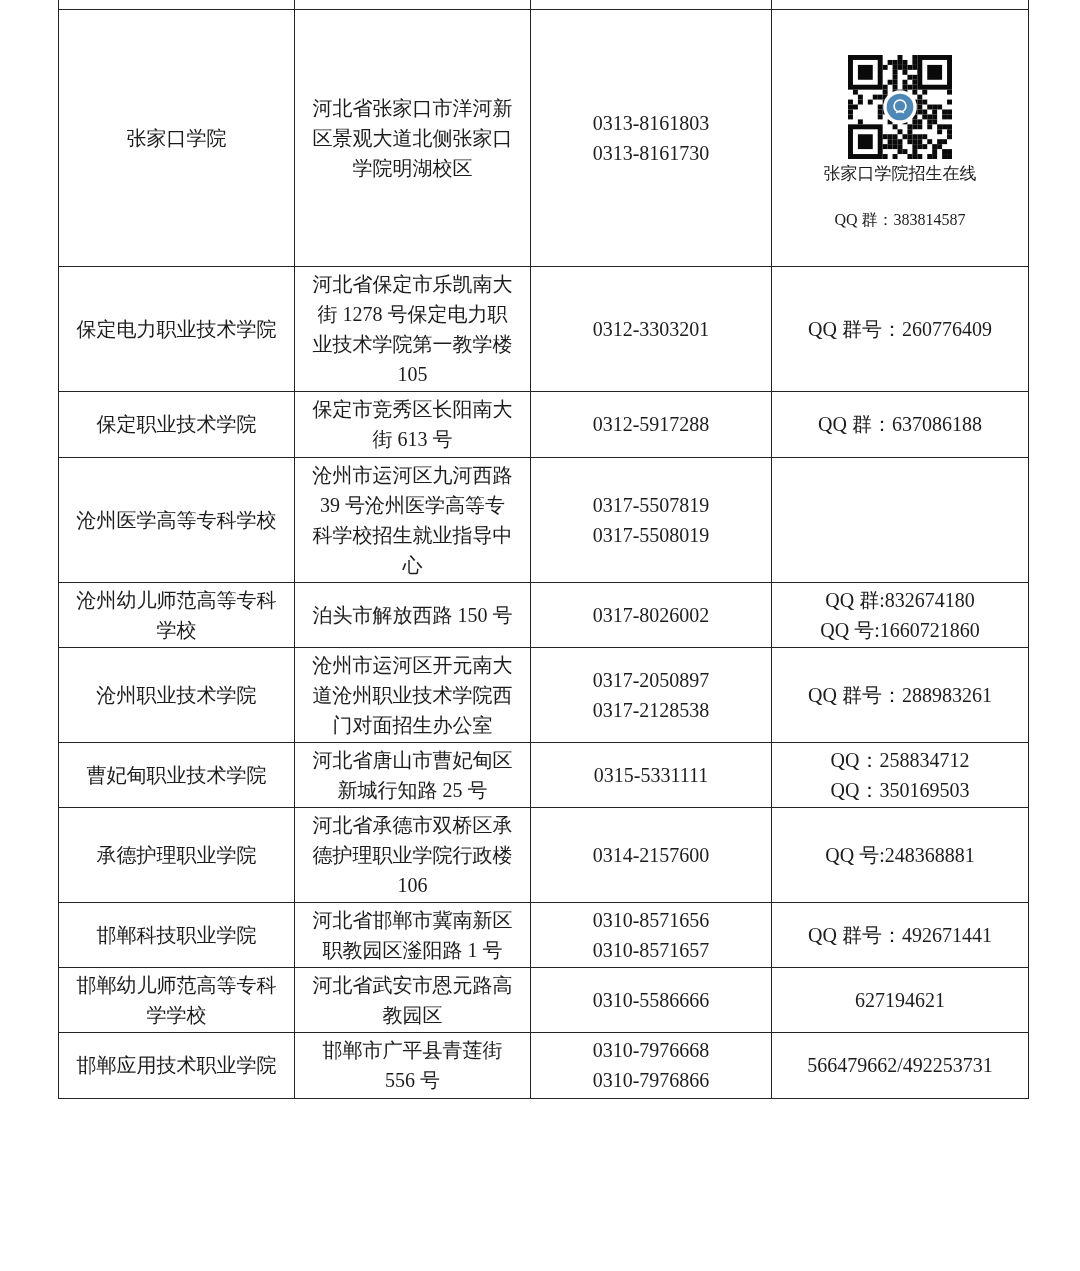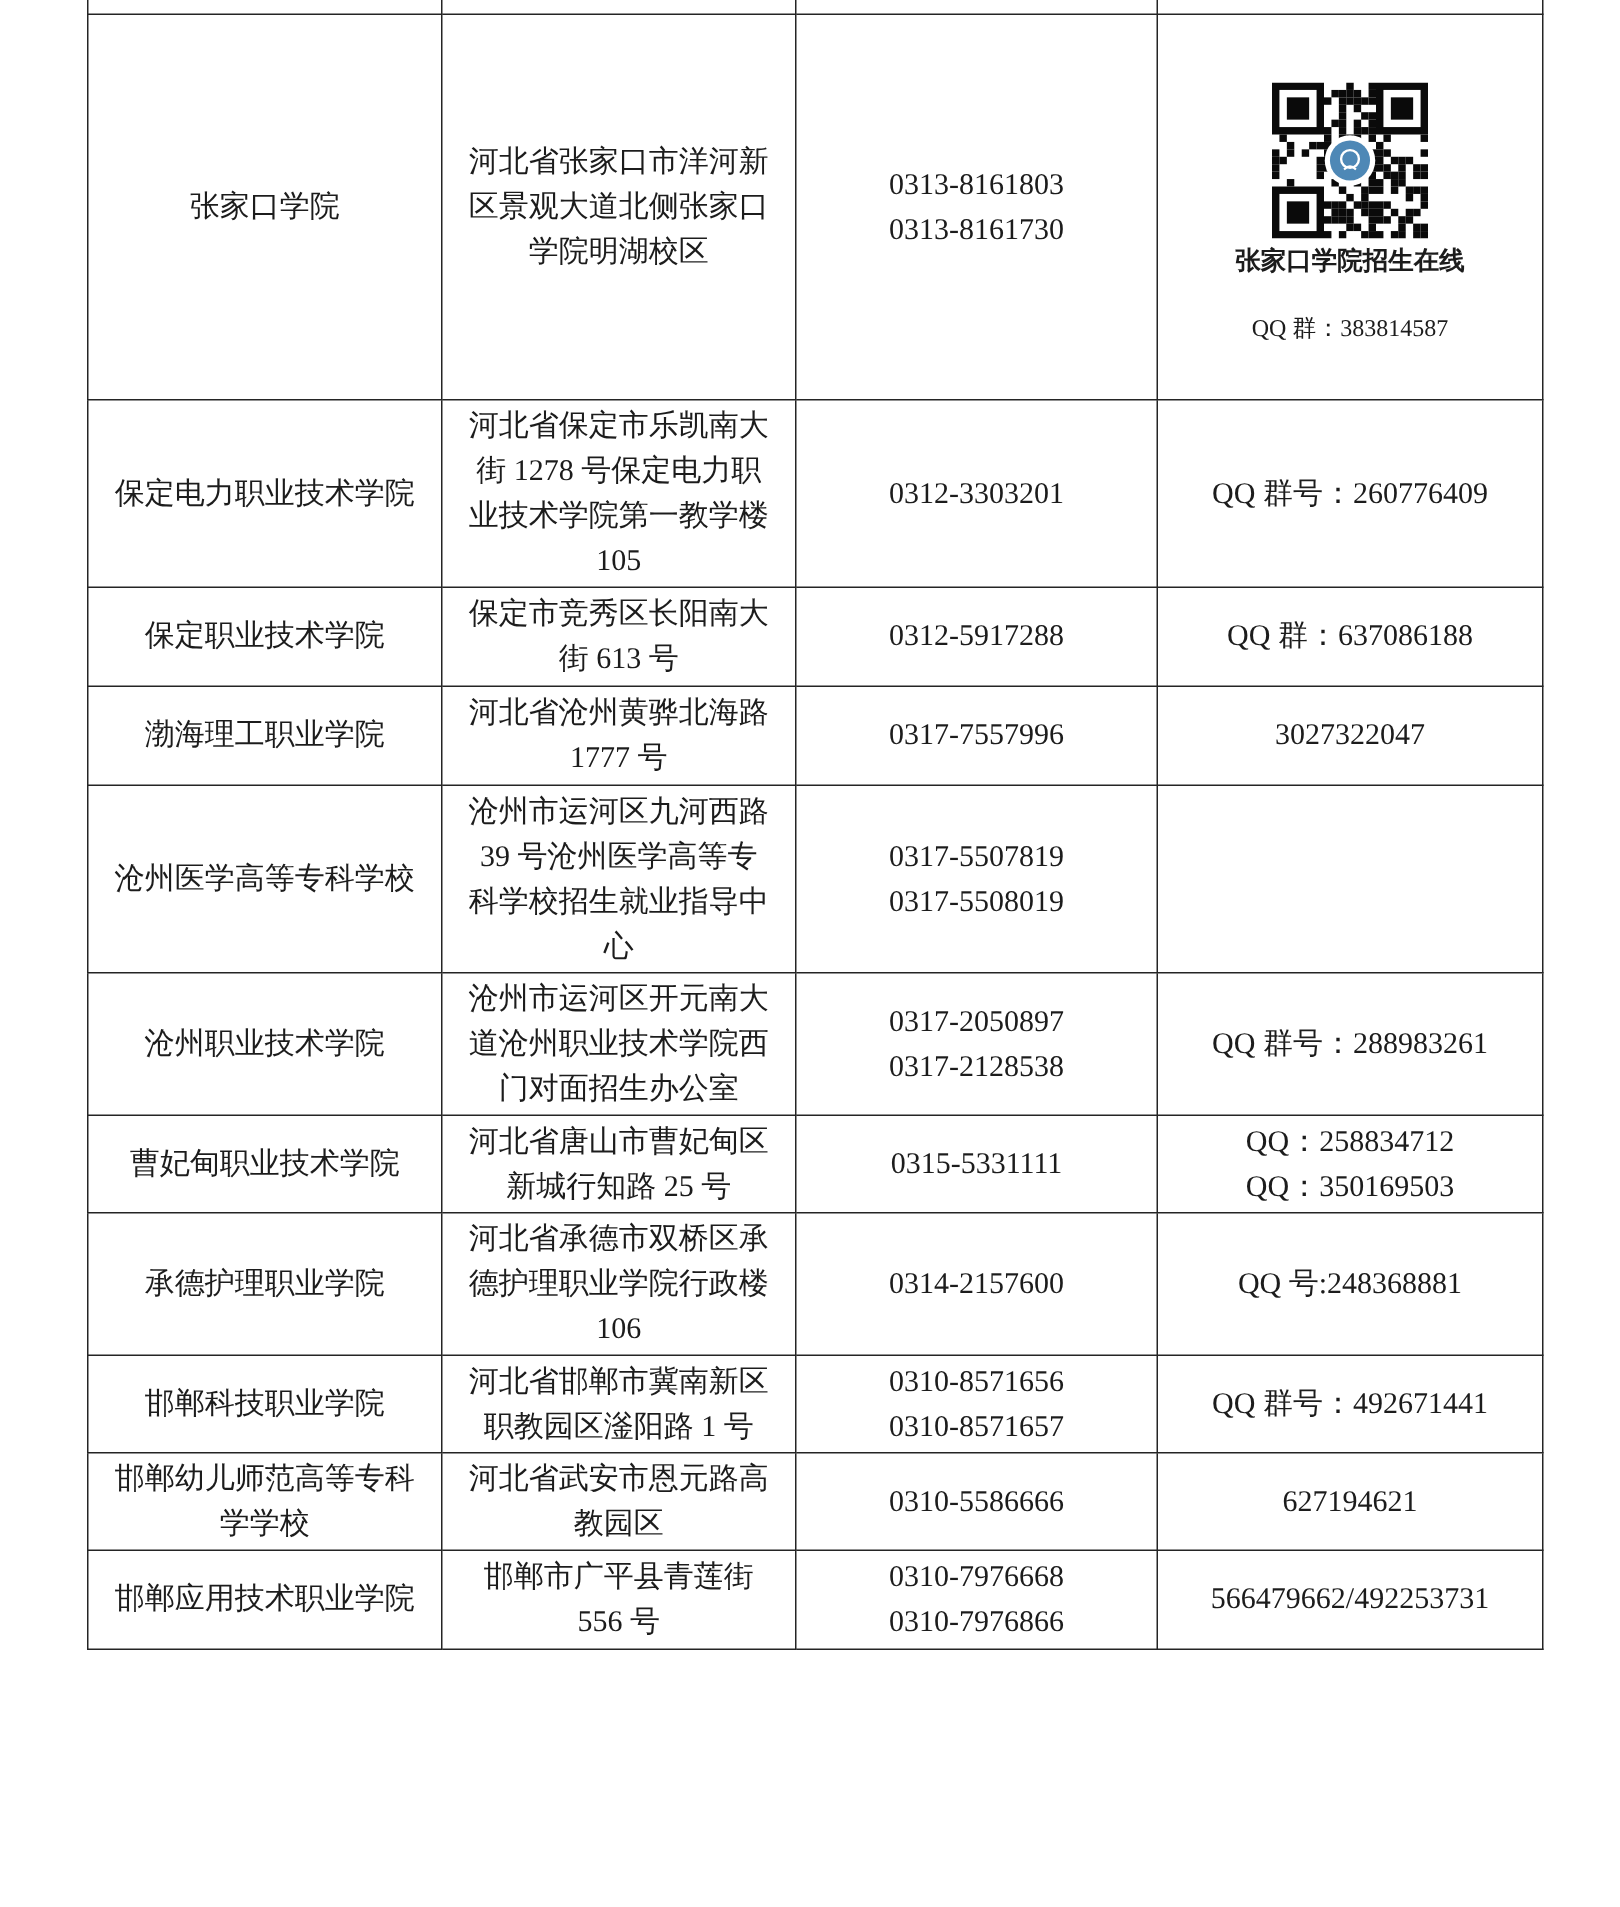--- a/index.html
+++ b/index.html
@@ -59,21 +59,21 @@
     flex-direction: column;
     align-items: center;
   }
   .qr-svg {
     width: 104px;
     height: 104px;
     display: block;
   }
   .qr-caption {
     font-family: "Liberation Sans", "DejaVu Sans", sans-serif;
-    font-weight: 700;
+    font-weight: 400;
     font-size: 17px;
     line-height: 22px;
     margin-top: 4px;
     white-space: nowrap;
   }
   .qq-line {
     margin-top: 21px;
     font-size: 16px;
     line-height: 28px;
   }
@@ -279,39 +279,40 @@
 
 
       <tr style="height:66px">
         <td>保定职业技术学院</td>
         <td>保定市竞秀区长阳南大
 街 613 号</td>
         <td>0312-5917288</td>
         <td>QQ 群：637086188</td>
       </tr>
 
-      <tr style="height:66px">
-        <td>渤海理工职业学院</td>
-        <td>河北省沧州黄骅北海路
-1777 号</td>
-        <td>0317-7557996</td>
-        <td>3027322047</td>
-      </tr>
 
       <tr style="height:122px">
         <td>沧州医学高等专科学校</td>
         <td>沧州市运河区九河西路
 39 号沧州医学高等专
 科学校招生就业指导中
 心</td>
         <td>0317-5507819
 0317-5508019</td>
         <td></td>
       </tr>
 
+      <tr style="height:61px">
+        <td>沧州幼儿师范高等专科
+学校</td>
+        <td>泊头市解放西路 150 号</td>
+        <td>0317-8026002</td>
+        <td>QQ 群:832674180
+QQ 号:1660721860</td>
+      </tr>
 
       <tr style="height:91px">
         <td>沧州职业技术学院</td>
         <td>沧州市运河区开元南大
 道沧州职业技术学院西
 门对面招生办公室</td>
         <td>0317-2050897
 0317-2128538</td>
         <td>QQ 群号：288983261</td>
       </tr>

